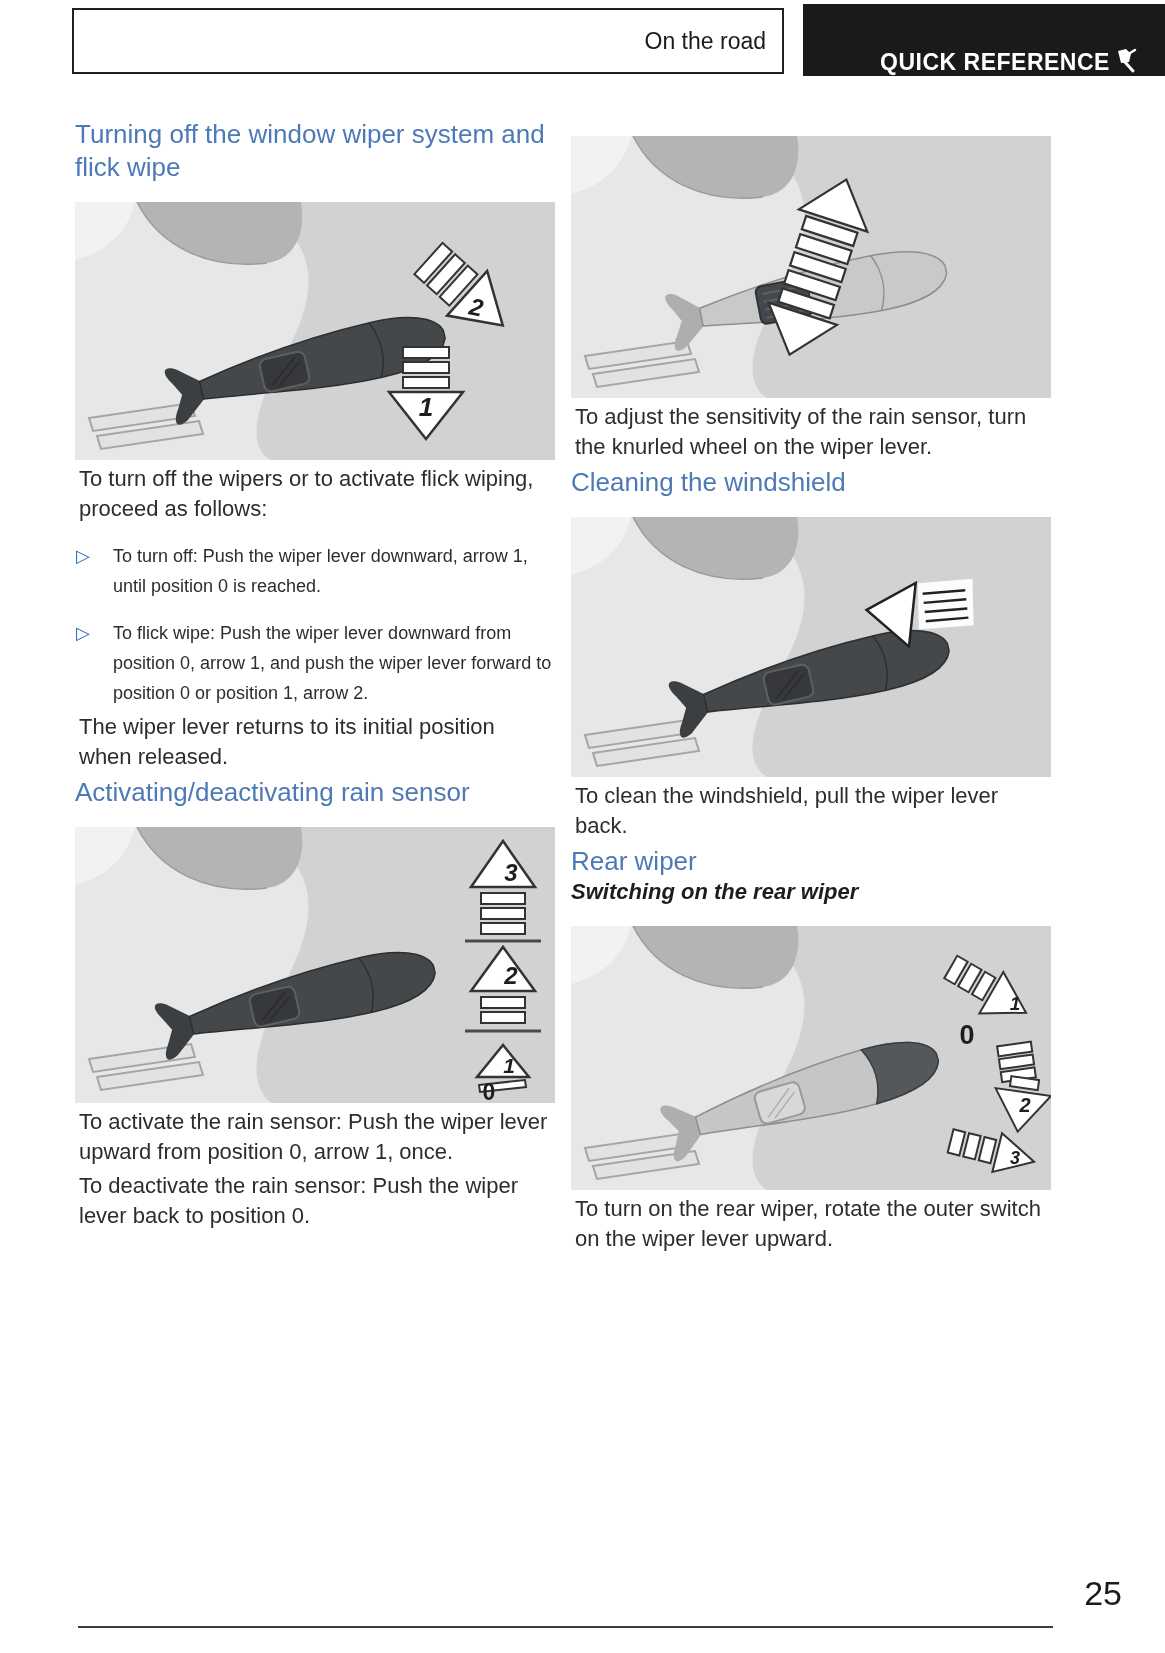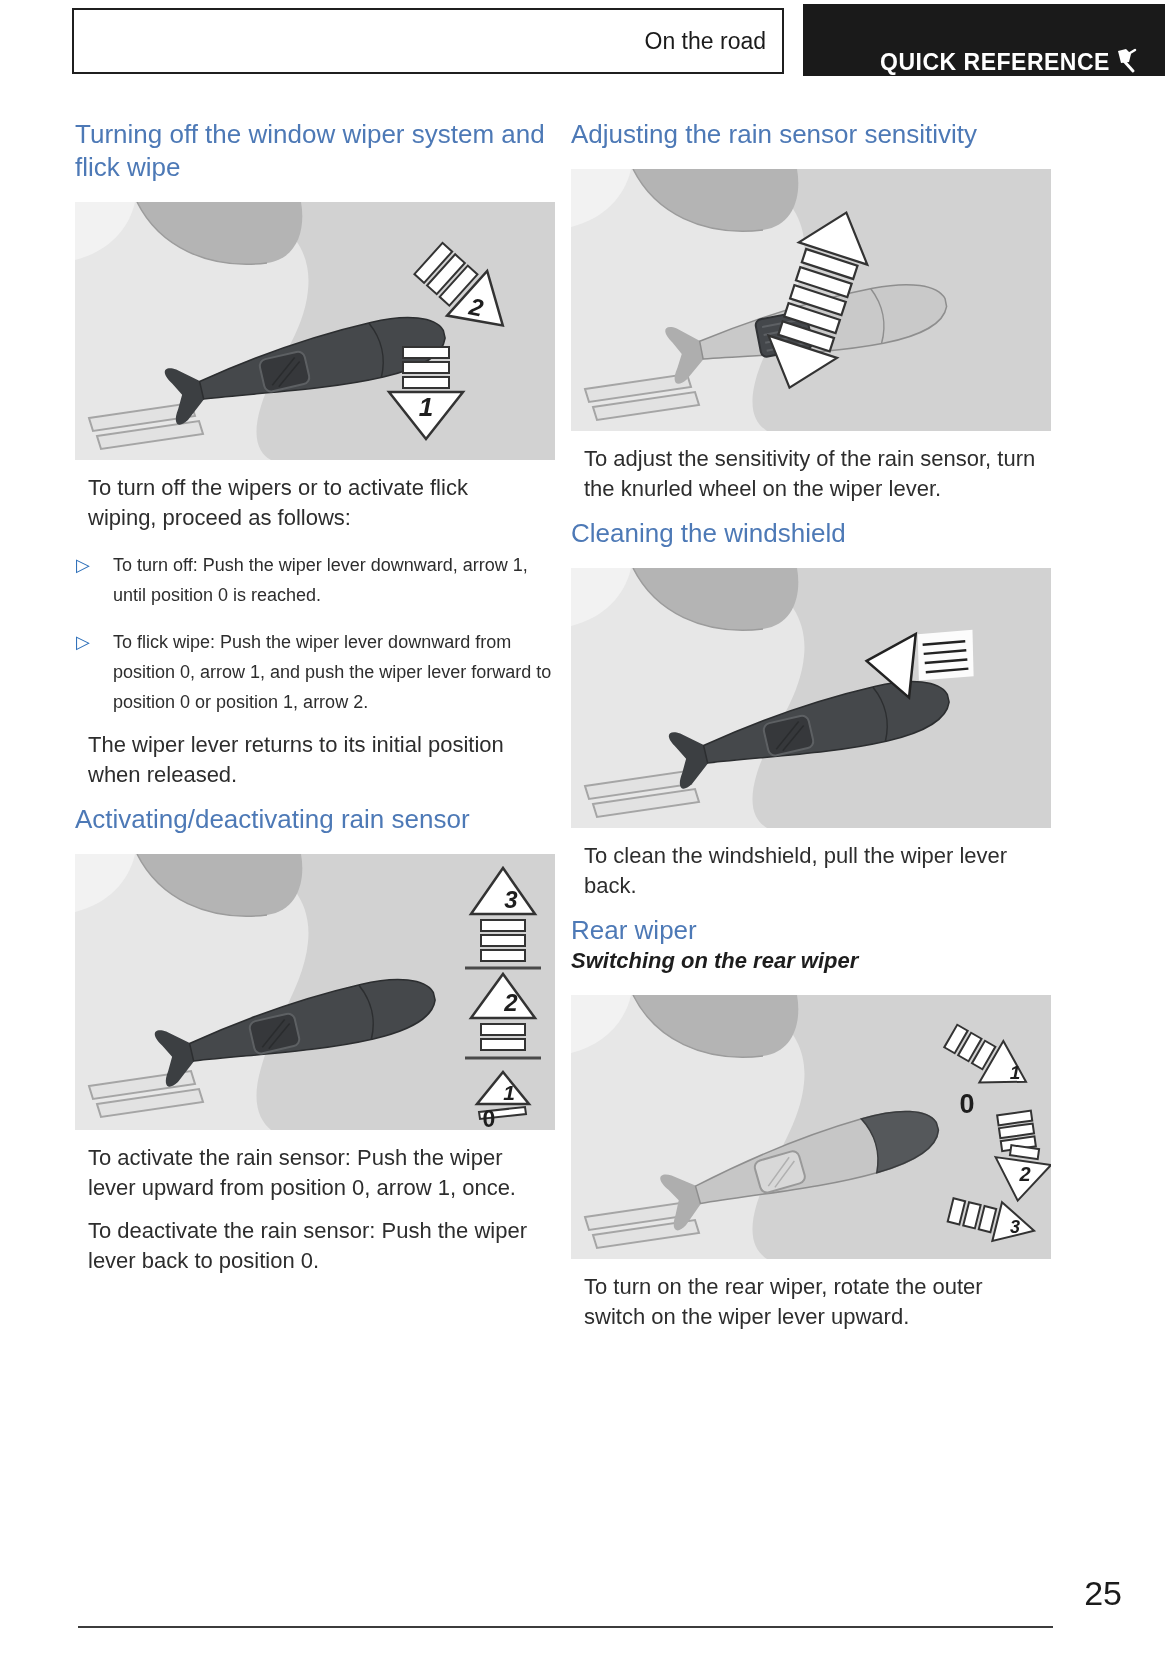--- a/index.html
+++ b/index.html
@@ -26,21 +26,21 @@
   .cols {
     position:absolute; left:75px; top:118px; width:995px;
     display:flex; gap:16px;
   }
   .col { width:480px; }
   h2.sect {
     font-size:26px; line-height:33px; font-weight:normal;
     color:#4d79b6; margin:0;
   }
   figure { margin:18px 0 0 0; padding:0; line-height:0; }
-  p.body { font-size:22px; line-height:30px; margin:13px; }
+  p.body { font-size:22px; line-height:30px; margin:4px; }
   .mt20 { margin-top:20px; }
   .mt16 { margin-top:16px; }
   .mt40 { margin-top:40px; }
   .mt44 { margin-top:44px; }
   .mt46 { margin-top:46px; }
   .mt28 { margin-top:28px; }
   .bullet { display:flex; margin-top:17px; }
   .bullet .mk {
     width:37px; flex:none; color:#2a6db8;
     font-size:18px; line-height:30px; padding-left:1px;
@@ -179,21 +179,20 @@
         </g>
       </svg>
     </figure>
 
     <p class="body mt20">To activate the rain sensor: Push the wiper lever upward from position 0, arrow 1, once.</p>
     <p class="body mt16">To deactivate the rain sensor: Push the wiper lever back to position 0.</p>
   </div>
 
   <div class="col">
 
-    <h2 class="sect">Adjusting the rain sensor sensitivity</h2>
 
     <figure>
       <svg width="480" height="262" viewBox="0 0 480 262">
         <g>
           <rect width="480" height="262" fill="#d2d2d2"></rect>
           <path d="M150 0 C205 8 238 42 233 88 C229 132 198 167 186 206 C176 240 184 254 196 262 L0 262 L0 0 Z" fill="#e7e7e7"></path>
           <path d="M62 0 C84 44 132 68 192 61 C222 57 231 28 226 0 Z" fill="#b4b4b4"></path>
           <path d="M62 0 C84 44 132 68 192 61" fill="none" stroke="#9c9c9c" stroke-width="1.5"></path>
           <path d="M0 58 C32 50 54 28 60 0 L0 0 Z" fill="#f2f2f2"></path>
           <g stroke="#a5a5a5" stroke-width="2" fill="#e2e2e2">

